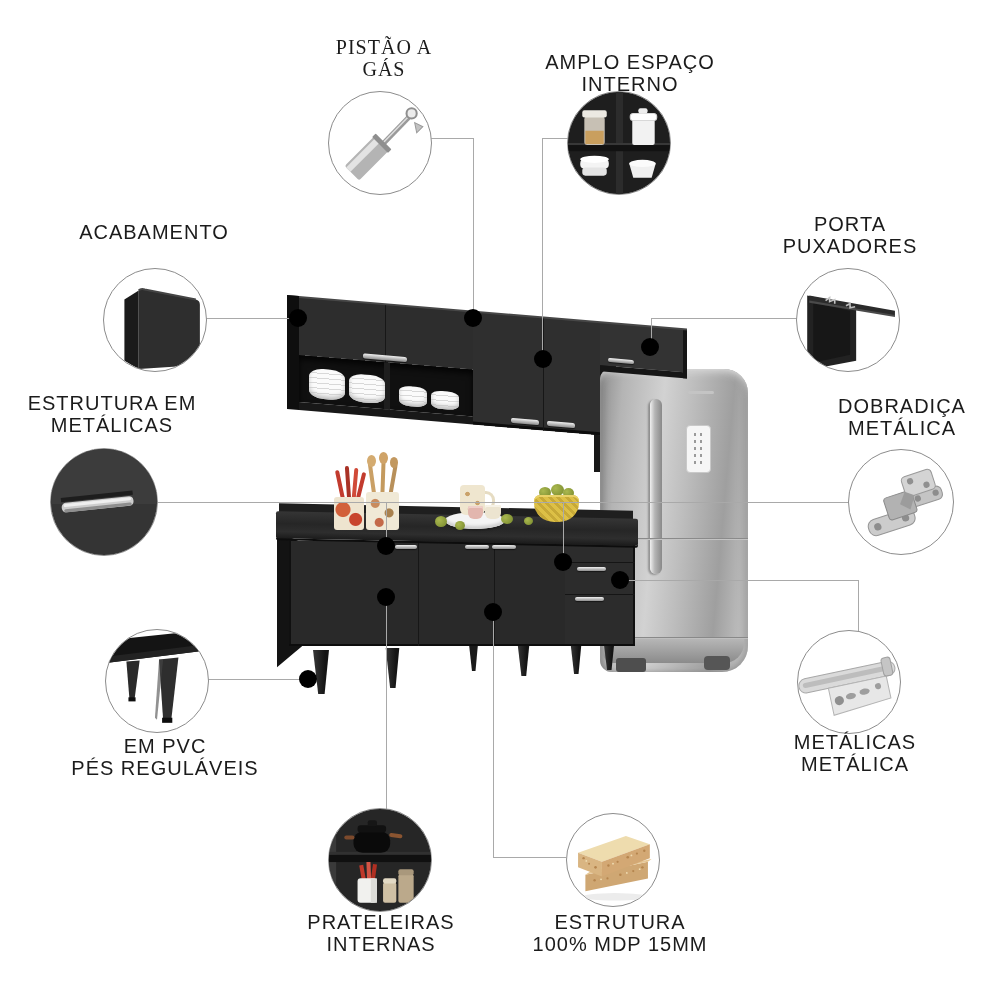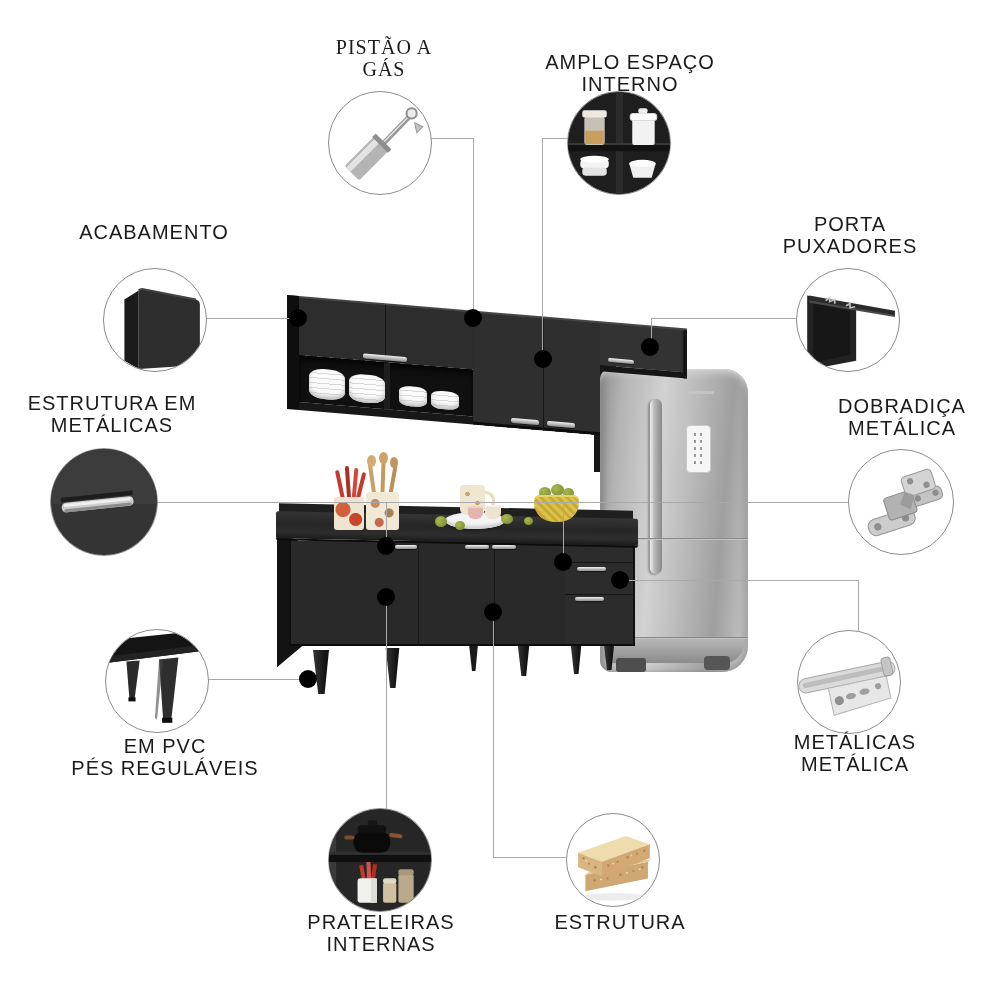--- a/index.html
+++ b/index.html
@@ -225,20 +225,21 @@
   <div class="label" style="left:745px;top:731px;">
     <div>METÁLICAS</div>
     <div>METÁLICA</div>
   </div>
   <div class="label" style="left:271px;top:911px;">
     <div>PRATELEIRAS</div>
     <div>INTERNAS</div>
   </div>
   <div class="label" style="left:510px;top:911px;">
     <div>ESTRUTURA</div>
+    <div>100% MDP 15MM</div>
   </div>
 
   <div class="circle" style="left:328px;top:91px;width:102px;height:102px;">
     <svg viewBox="0 0 100 100">
       <line x1="50" y1="54" x2="78" y2="25" stroke="#9a9a9a" stroke-width="5"></line>
       <line x1="50" y1="53" x2="78" y2="24" stroke="#dedede" stroke-width="1.5"></line>
       <g transform="rotate(45 38 64)">
         <rect x="28" y="44" width="20" height="42" rx="2" fill="#b4b4b4"></rect>
         <rect x="30" y="44" width="6" height="42" fill="#e3e3e3"></rect>
         <rect x="27" y="42" width="22" height="5" rx="1" fill="#8f8f8f"></rect>

